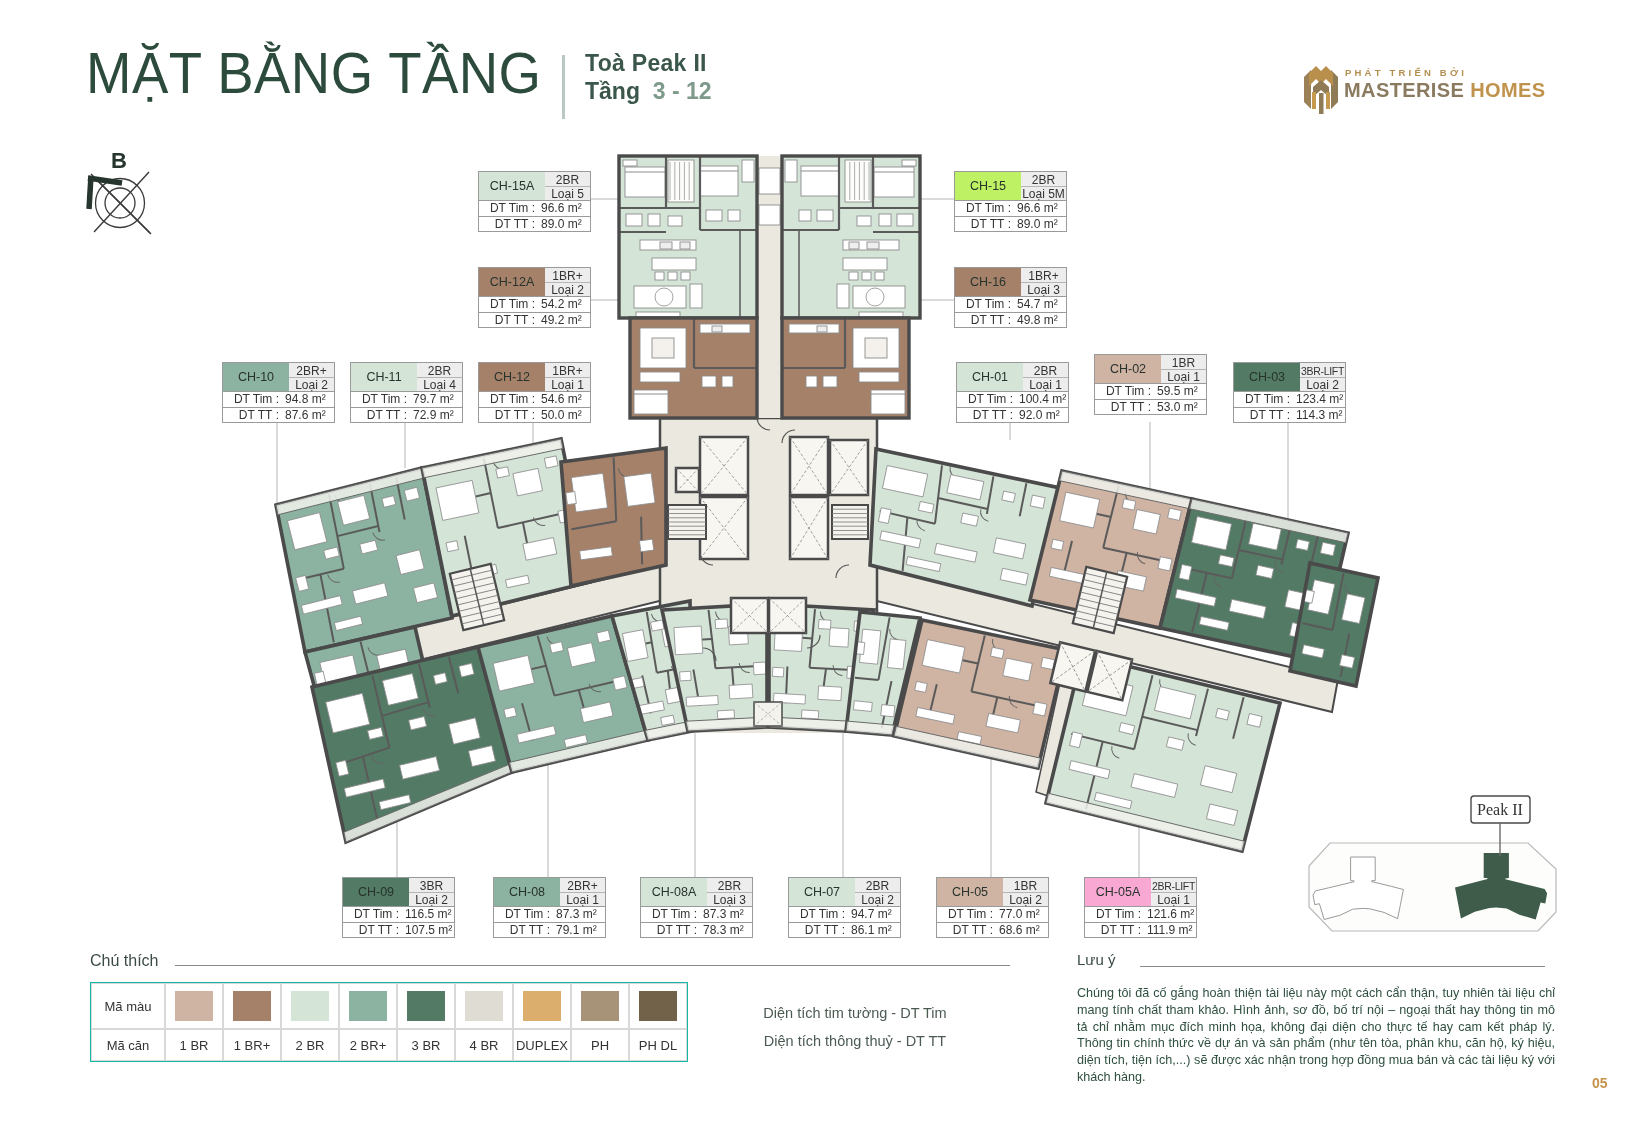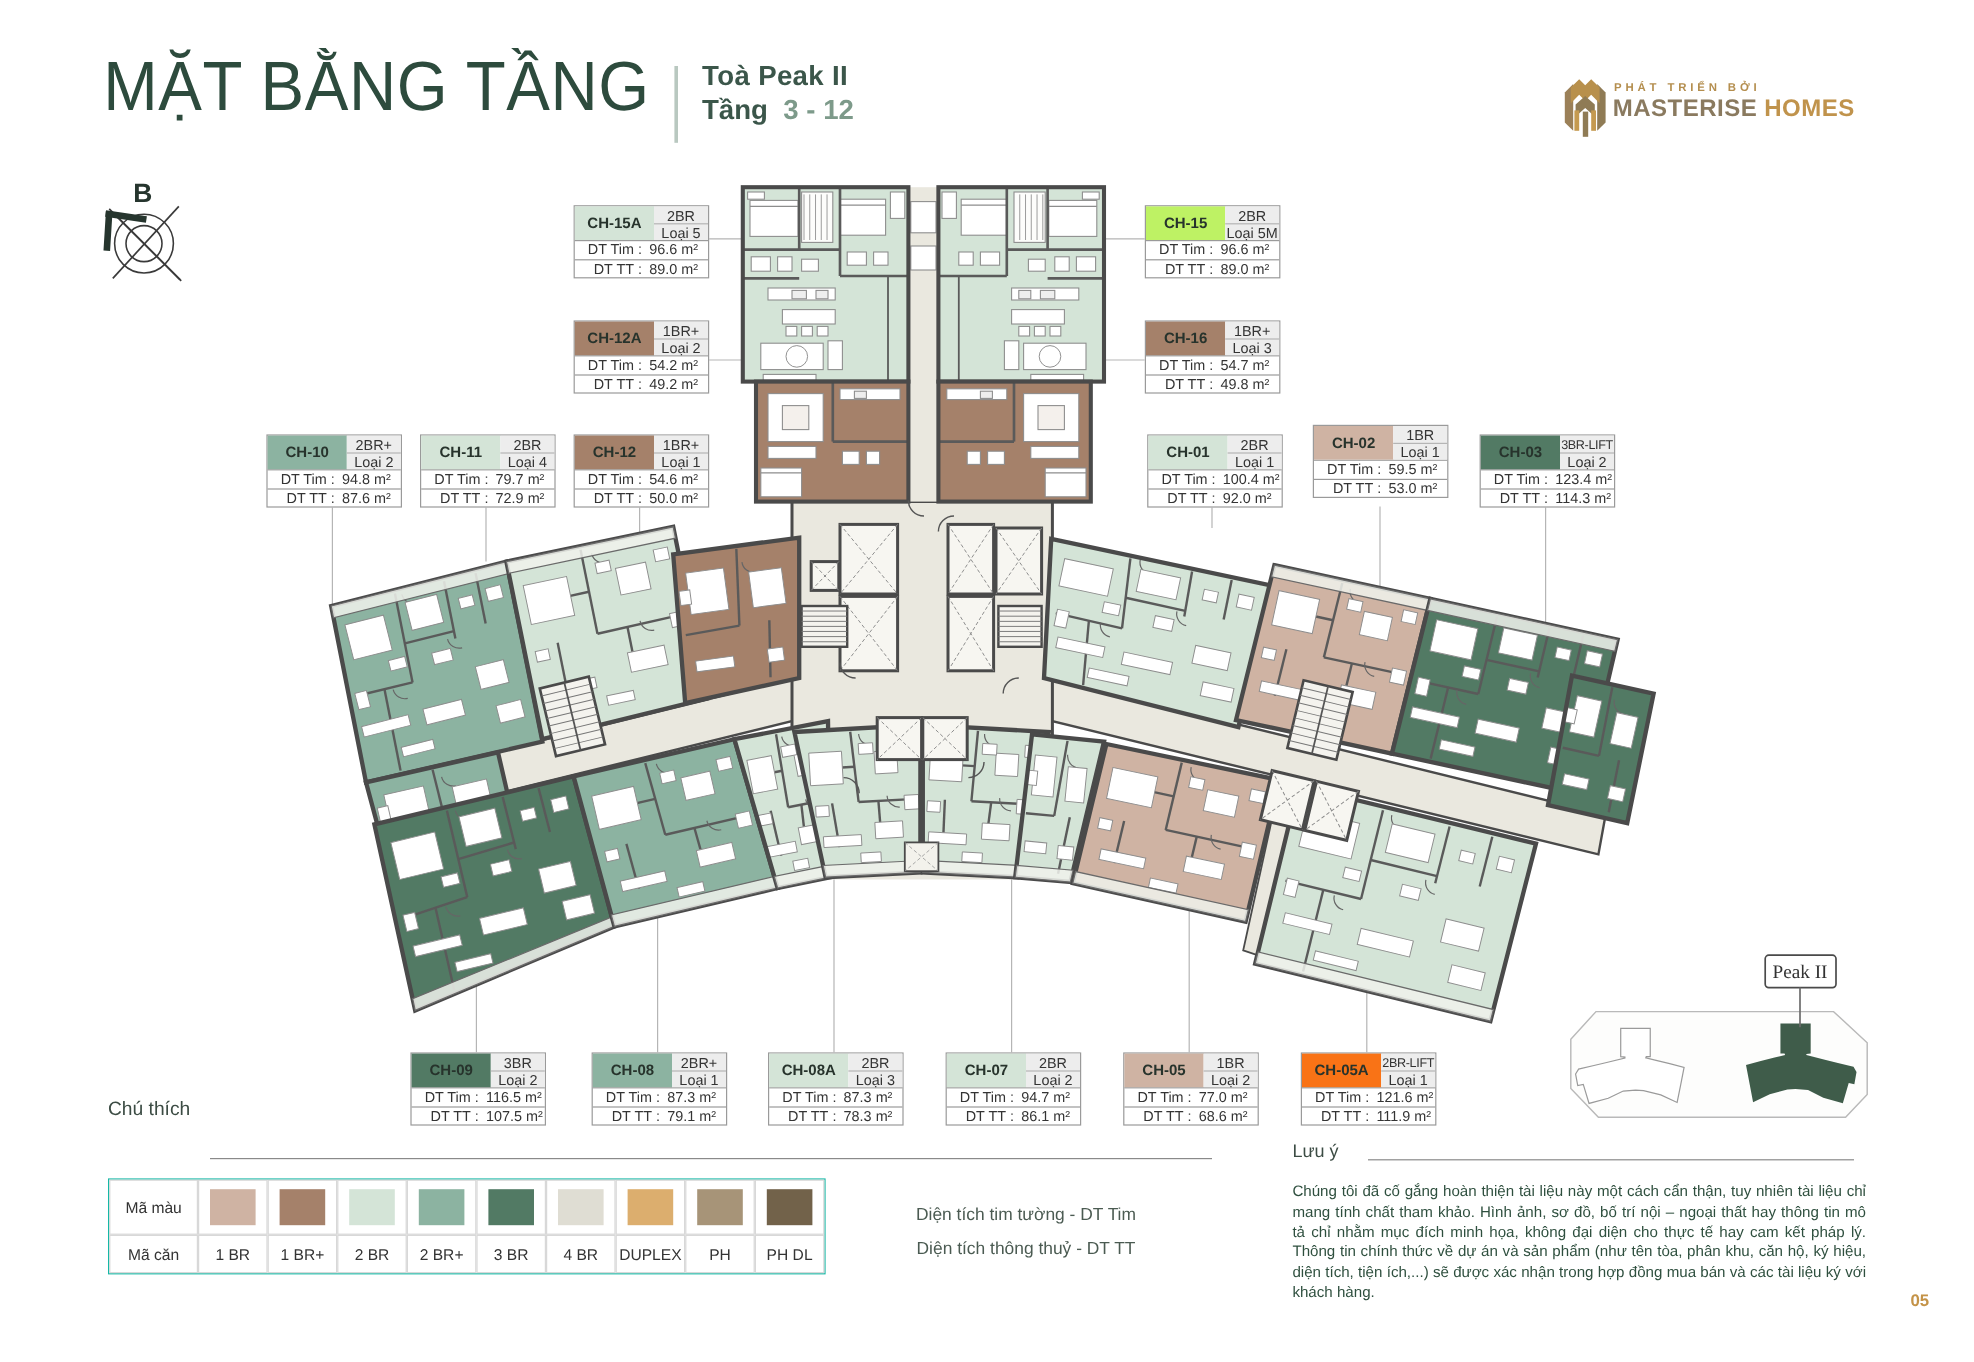--- a/index.html
+++ b/index.html
@@ -5,29 +5,29 @@
  font-family:"Liberation Sans",sans-serif;}
 .abs{position:absolute}
 .title{position:absolute;left:86px;top:44px;font-size:58px;line-height:1;color:#2d4b3d;letter-spacing:0.5px;
  font-weight:400;transform:scale(0.94,1);transform-origin:left top;}
 .tdiv{position:absolute;left:562px;top:55px;width:2.5px;height:64px;background:#b9c8c0;}
 .sub1{position:absolute;left:585px;top:50px;font-size:23px;color:#3b564a;font-weight:bold;letter-spacing:0.3px}
 .sub2{position:absolute;left:585px;top:78px;font-size:23px;color:#3b564a;font-weight:bold}
 .sub2 span{color:#7d9a8a}
 .ubox{position:absolute;width:111px;background:#fff;border:1px solid #9a9a9a;font-size:12px;color:#343434}
 .uhead{display:flex;height:28px;border-bottom:1px solid #9a9a9a}
-.uid{width:66px;display:flex;align-items:center;justify-content:center;font-weight:bold;color:#27332c;font-size:12.5px}
+.uid{width:66px;display:flex;align-items:center;justify-content:center;font-weight:normal;color:#27332c;font-size:12.5px}
 .utyp{flex:1;background:#ededed;text-align:center;line-height:14px;font-size:12px}
 .ut1{border-bottom:1px solid #b5b5b5;height:13.5px;padding-top:0.5px}
 .ut2{height:14px}
 .urow{display:flex;height:14.5px;line-height:14.5px;border-bottom:1px solid #9a9a9a}
 .urow:last-child{border-bottom:none}
 .ul{width:56px;text-align:right}
 .uv{padding-left:6px}
-.chuthich{position:absolute;left:90px;top:916px;font-size:16px;color:#3c4c44}
+.chuthich{position:absolute;left:90px;top:952px;font-size:16px;color:#3c4c44}
 .ct-line{position:absolute;left:175px;top:965px;width:835px;height:1px;background:#8a8a8a}
 .legend{position:absolute;left:90px;top:982px;display:grid;grid-template-columns:74px repeat(9,58px);
  grid-template-rows:46px 32px;border:1px solid #14b8a6;color:#343434}
 .legend>div{border:0.5px solid #d8d8d8;display:flex;align-items:center;justify-content:center}
 .lg-hd,.lg-hd2{font-size:13px}
 .lg-sw>div{width:38px;height:30px}
 .lg-lb{font-size:13px}
 .dt-note{position:absolute;left:700px;top:999px;width:310px;text-align:center;font-size:14.5px;color:#4b5b52;line-height:28px}
 .luuy{position:absolute;left:1077px;top:951px;font-size:15px;color:#3c4c44}
 .luuy-line{position:absolute;left:1140px;top:966px;width:405px;height:1px;background:#8a8a8a}
@@ -1432,21 +1432,21 @@
       <span class="uv">77.0&nbsp;m²</span>
     </div>
  <div class="urow">
       <span class="ul">DT TT&nbsp;:</span>
       <span class="uv">68.6&nbsp;m²</span>
     </div>
 </div>
 
 <div class="ubox" style="left:1084px;top:877px">
  <div class="uhead">
-  <div class="uid" style="background:#f97316">CH-05A</div>
+  <div class="uid" style="background:#f9a8d4">CH-05A</div>
   <div class="utyp">
         <div class="ut1" style="font-size:10.5px;letter-spacing:-0.3px">2BR-LIFT</div>
         <div class="ut2">Loại 1</div>
       </div>
  </div>
  <div class="urow">
       <span class="ul">DT Tim&nbsp;:</span>
       <span class="uv">121.6&nbsp;m²</span>
     </div>
  <div class="urow">

